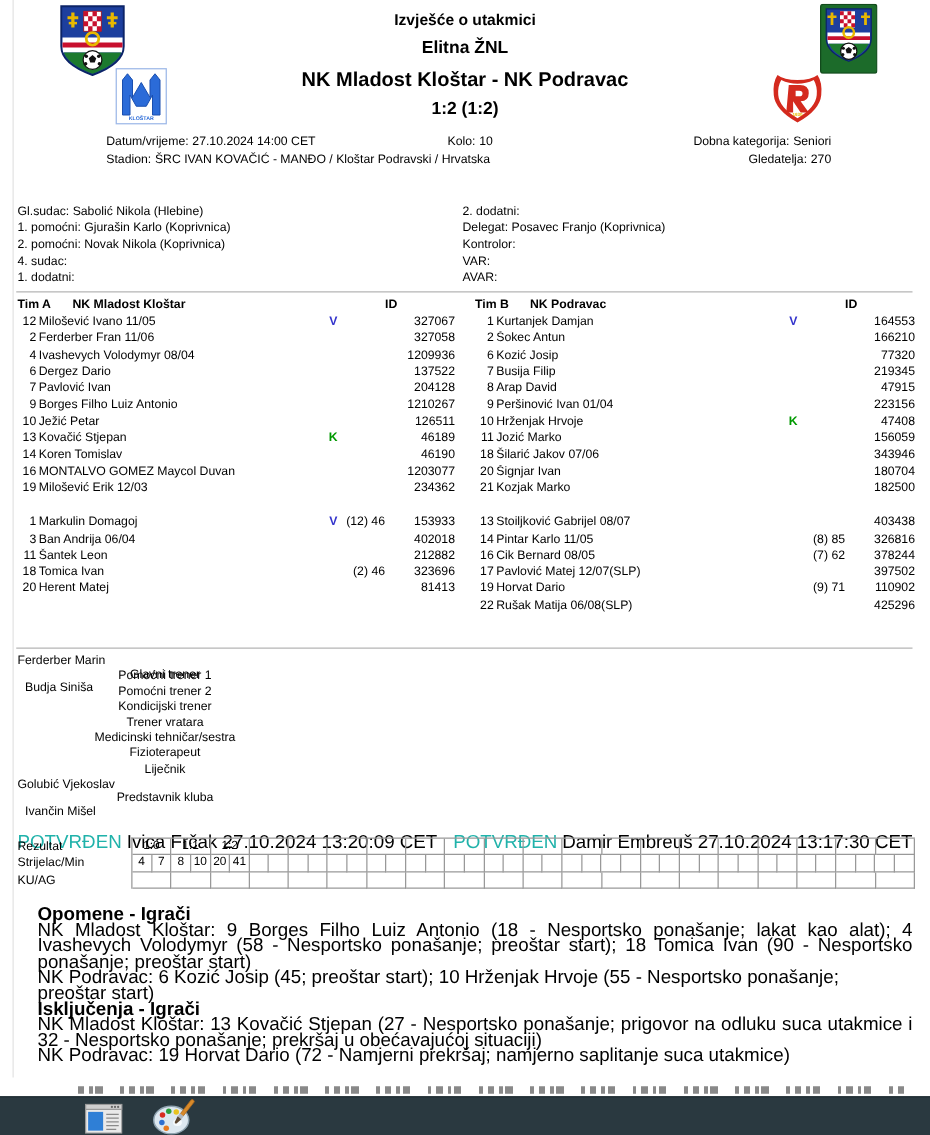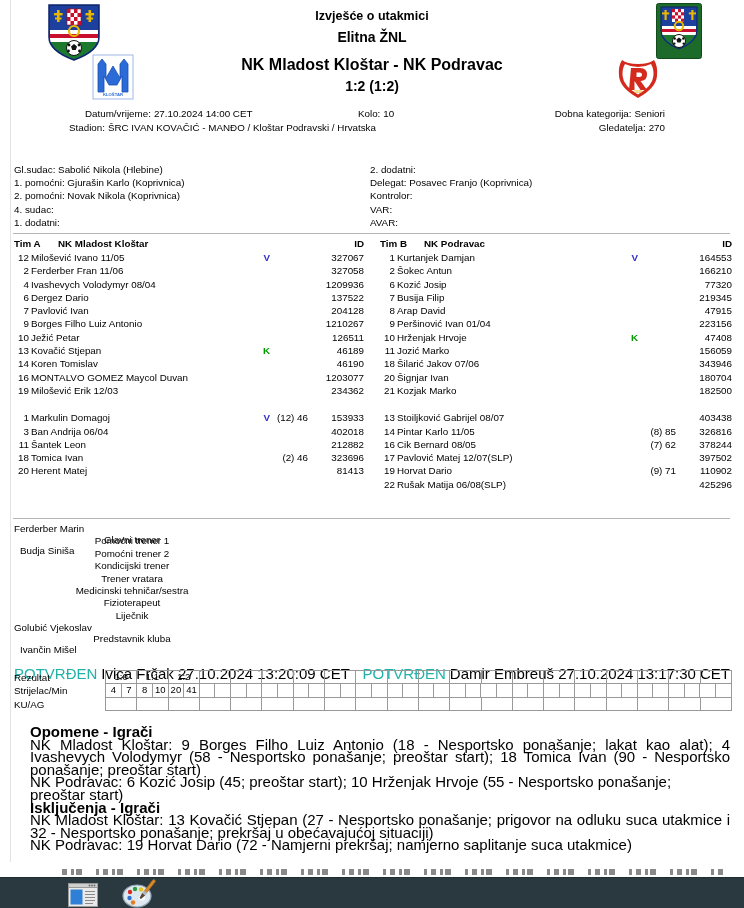--- a/index.html
+++ b/index.html
@@ -20,40 +20,40 @@
   .logo-mladost{left:92px;top:54px;}
   .logo-fed-right{left:656px;top:3px;}
   .logo-podravac{left:616px;top:57px;}
 
   
   .mi{position:absolute;font-size:9.8px;white-space:nowrap;}
   .mi .lbl{margin-right:3px;}
   .mi-datetime{left:85px;top:108px;}
   .mi-round{left:358px;top:108px;}
   .mi-age{right:79px;top:108px;}
-  .mi-stadium{left:69px;top:122px;}
+  .mi-stadium{left:85px;top:122px;}
   .mi-att{right:79px;top:122px;}
 
   
   .officials{position:absolute;top:163px;font-size:9.8px;line-height:13.2px;}
   .off-left{left:14px;}
   .off-right{left:370px;}
 
   .rule{position:absolute;left:13px;right:14px;height:0;border-top:1px solid #b5b5b5;}
   .rule1{top:233px;}
   .rule2{top:518px;}
 
   
   .teams{position:absolute;left:12px;top:238px;width:720px;display:flex;}
   .team{width:352px;}
   .team+.team{margin-left:14px;width:354px;}
   .team-header{display:flex;font-weight:bold;font-size:9.8px;height:14px;align-items:baseline;}
   .th-label{width:44px;padding-left:2px;}
   .th-name{flex:1;}
-  .th-id{width:56px;text-align:right;}
+  .th-id{width:56px;text-align:left;}
   .p-row{display:flex;height:13.3px;font-size:9.8px;align-items:flex-start;}
   .p-num{width:17px;text-align:right;}
   .p-name{flex:1;padding-left:2px;white-space:nowrap;overflow:hidden;}
   .p-flag{width:70px;display:flex;justify-content:flex-end;}
   .p-badge{font-weight:bold;}
   .p-badge.gk{color:#3333cc;}
   .p-badge.cap{color:#009900;}
   .p-sub{min-width:38px;text-align:right;white-space:nowrap;}
   .p-id{width:56px;text-align:right;}
   .p-gap{height:14px;}

